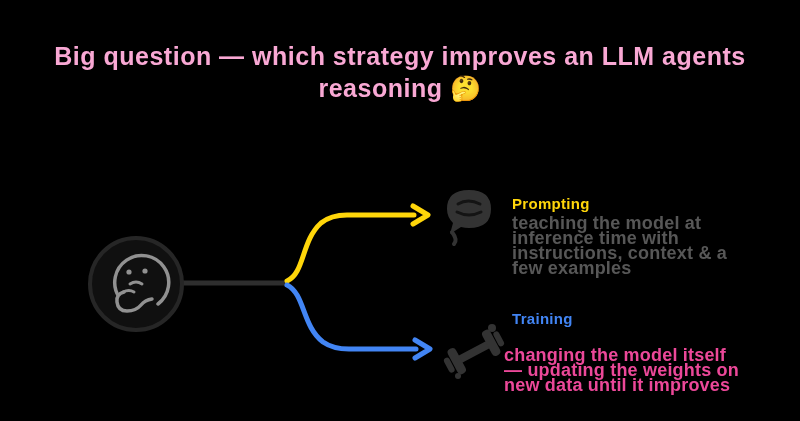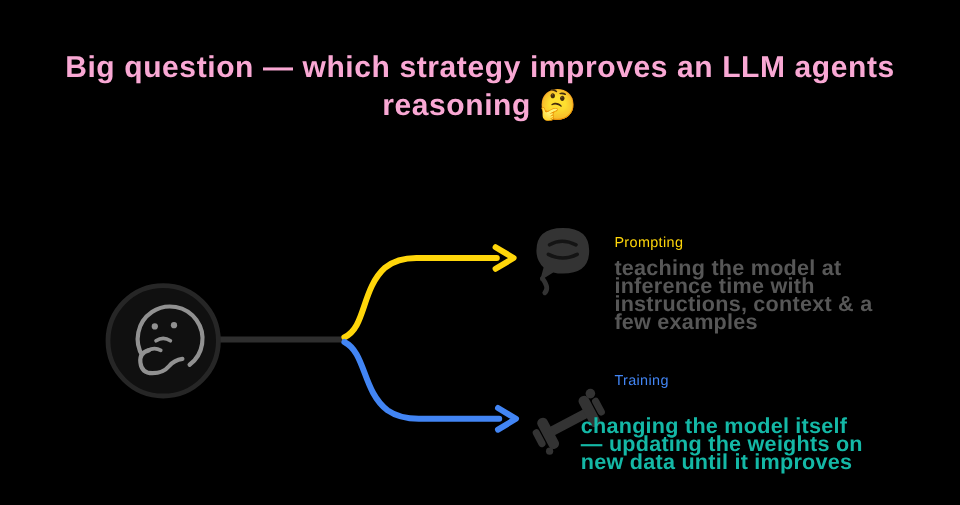--- a/index.html
+++ b/index.html
@@ -16,22 +16,22 @@
     text-align:center;
     font-weight:700;
     font-size:25px;
     line-height:32px;
     letter-spacing:0.5px;
   }
   .title .line{display:block;}
   .diagram-svg{position:absolute;left:0;top:0;}
   .branch-label{
     position:absolute;
-    font-size:12px;
-    font-weight:400;
+    font-size:15px;
+    font-weight:700;
     letter-spacing:0.3px;
   }
   .branch-desc{
     position:absolute;
     width:238px;
     font-size:18px;
     line-height:15px;
     font-weight:700;
     letter-spacing:0.2px;
   }
@@ -93,15 +93,15 @@
       </g>
       <circle cx="50" cy="10" r="4" fill="#333333"></circle>
       <circle cx="16" cy="58" r="3" fill="#333333"></circle>
     </svg>
   </div>
 
   <div class="branch-label" style="left: 512px; top: 195px; color: rgb(255, 214, 10);">Prompting</div>
   <div class="branch-desc" style="left: 512px; top: 216px; color: rgb(87, 87, 87);">teaching the model at inference time with instructions, context &amp; a few examples</div>
 
   <div class="branch-label" style="left: 512px; top: 310px; color: rgb(66, 133, 244);">Training</div>
-  <div class="branch-desc" style="left: 484px; top: 348px; color: #14b8a6;">changing the model itself — updating the weights on new data until it improves</div>
+  <div class="branch-desc" style="left: 504px; top: 348px; color: #ec4899;">changing the model itself — updating the weights on new data until it improves</div>
 
 </div>
 
 </body></html>

